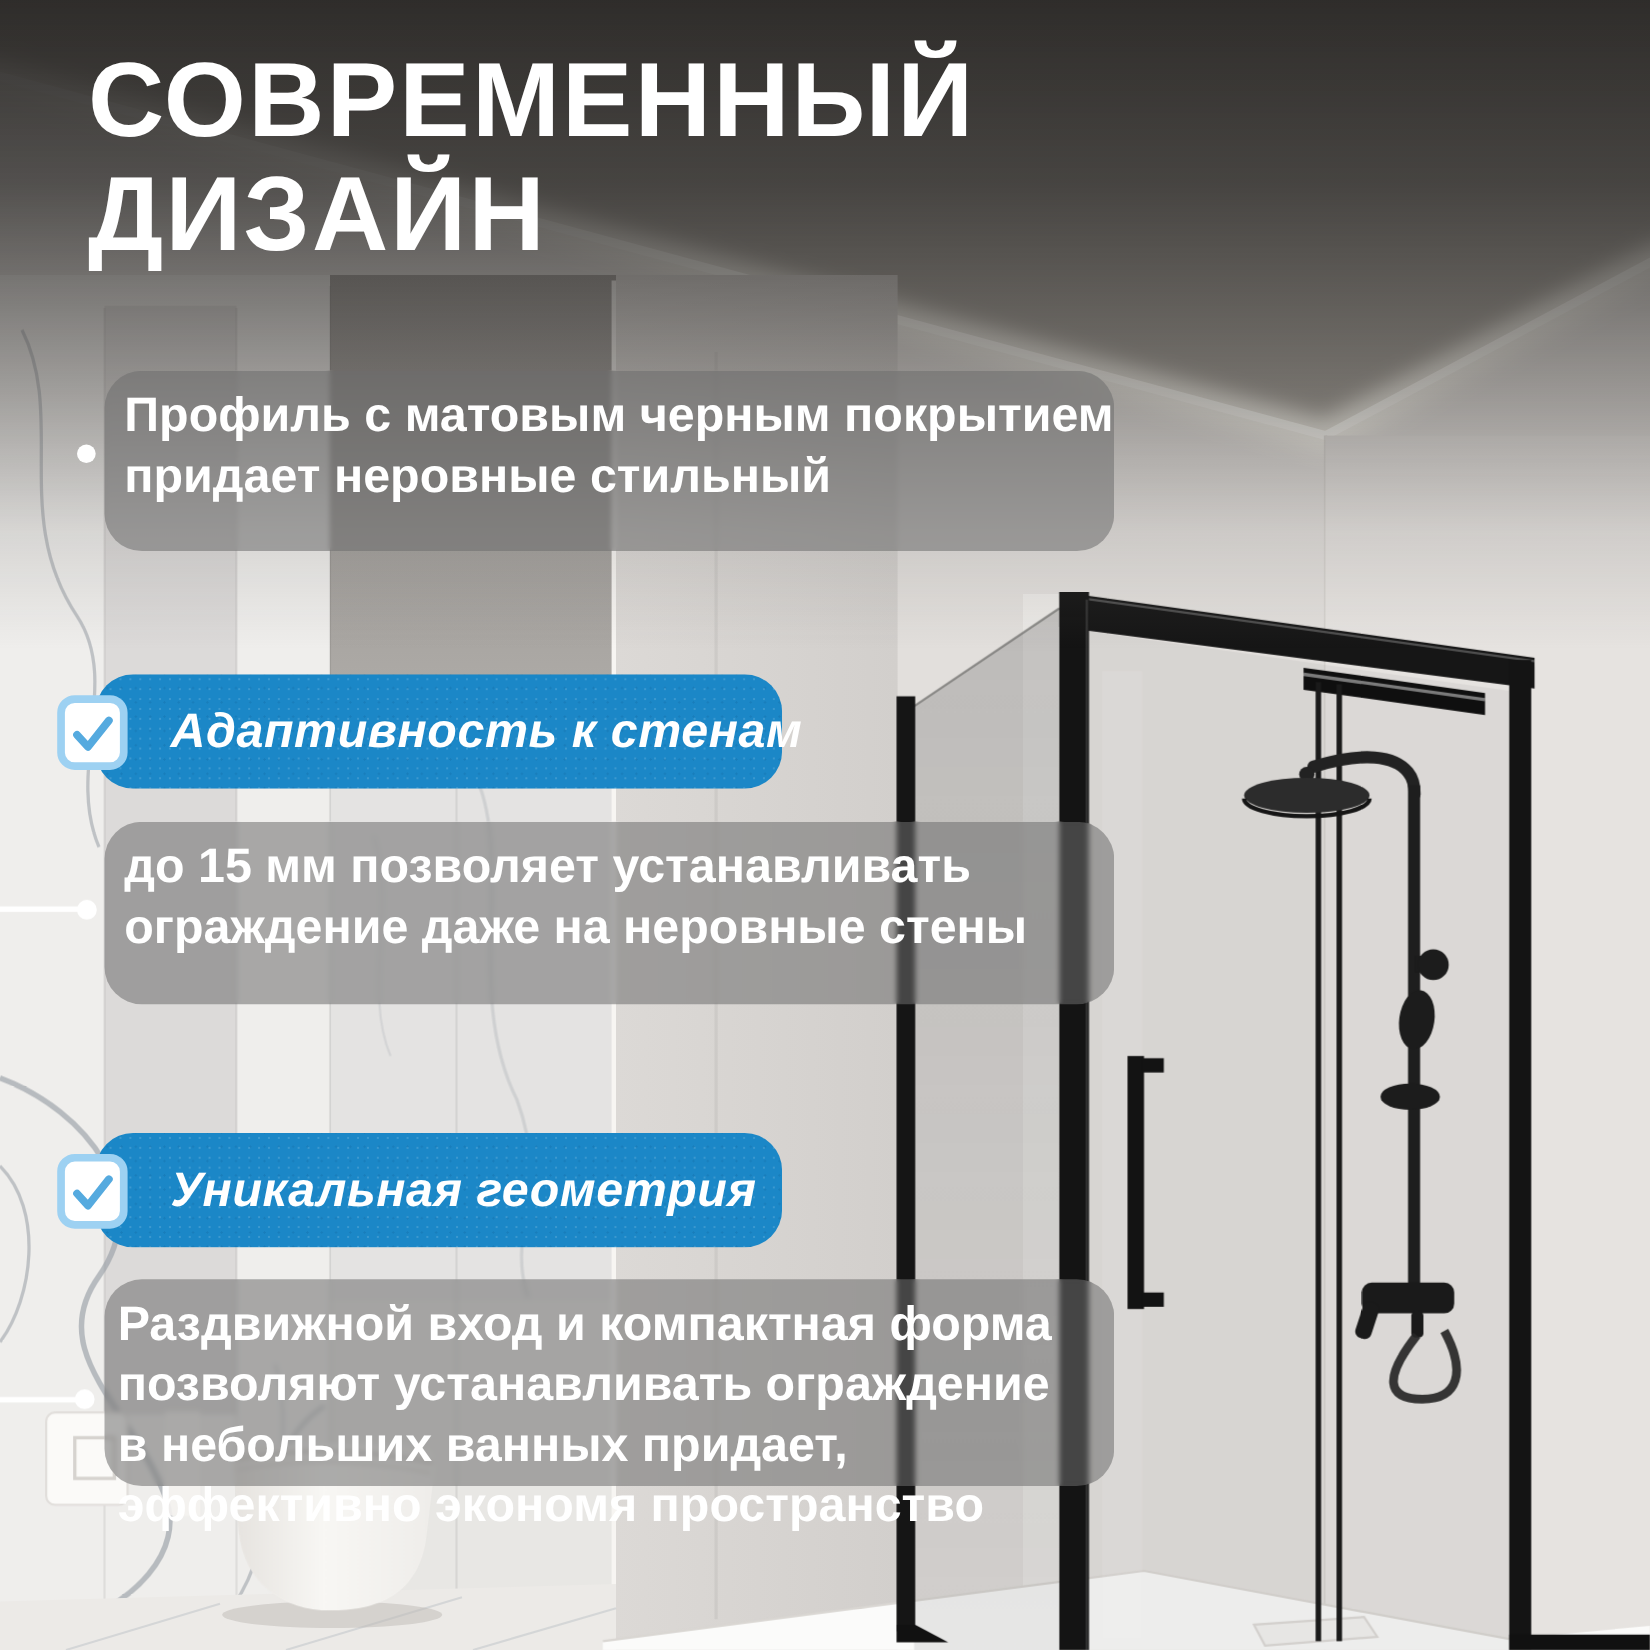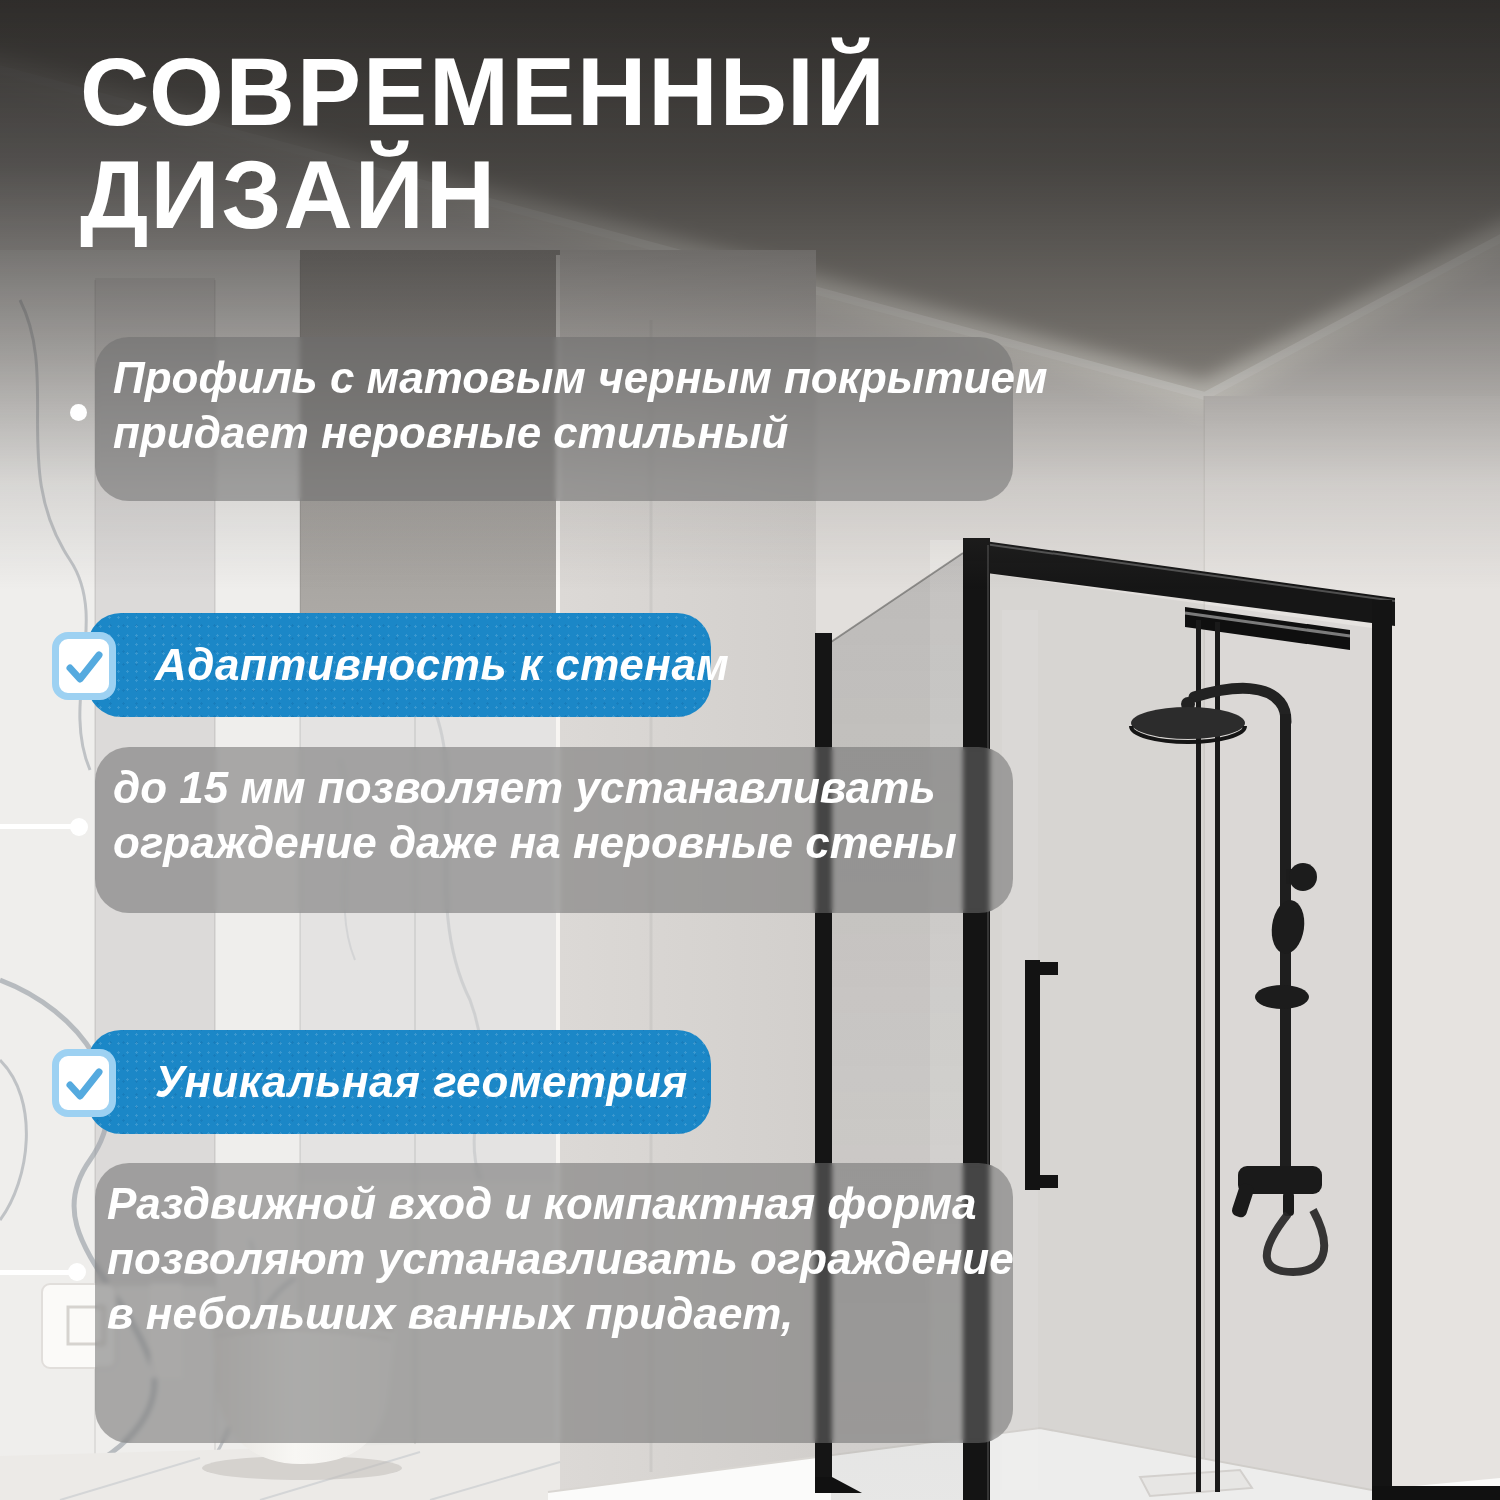--- a/index.html
+++ b/index.html
@@ -21,26 +21,26 @@
   .title{
     position:absolute;left:80px;top:40px;z-index:3;margin:0;
     color:#ffffff;font-weight:700;font-size:96px;line-height:103px;letter-spacing:2px;
   }
   .title span{display:block;}
   .panel{
     position:absolute;left:95px;width:918px;z-index:3;box-sizing:border-box;
     background:rgba(109,109,109,0.55);
     border-radius:34px;padding:13px 20px 13px 18px;
     color:#ffffff;font-weight:700;font-size:44px;line-height:55px;
-    -webkit-backdrop-filter:blur(2.5px);backdrop-filter:blur(2.5px);font-style:italic;
+    -webkit-backdrop-filter:blur(2.5px);backdrop-filter:blur(2.5px);
   }
   .panel span{display:block;white-space:nowrap;}
   .panel.p1{top:337px;height:164px;}
   .panel.p2{top:747px;height:166px;}
-  .panel.p3{top:1163px;height:280px;padding-left:12px;}
+  .panel.p3{top:1163px;height:188px;padding-left:12px;}
   .badge{
     position:absolute;left:87px;width:624px;height:104px;z-index:3;box-sizing:border-box;
     background-color:#1b87c7;
     background-image:
       radial-gradient(rgba(255,255,255,0.14) 1.2px, transparent 1.3px),
       radial-gradient(rgba(0,40,80,0.10) 1px, transparent 1.2px);
     background-size:9px 9px,13px 13px;
     background-position:0 0,4px 6px;
     border-radius:34px;
     display:flex;align-items:center;
@@ -245,15 +245,16 @@
       <polyline points="8,25 18,36 37,12" fill="none" stroke="#55aadf" stroke-width="7" stroke-linecap="round" stroke-linejoin="round"></polyline>
     </svg>
   </div>
 
   <div class="pointer-line l3"></div>
   <div class="dot d3"></div>
   <div class="panel p3">
     <span>Раздвижной вход и компактная форма</span>
     <span>позволяют устанавливать ограждение</span>
     <span>в небольших ванных придает,</span>
+    <span>эффективно экономя пространство</span>
   </div>
 
 </div>
 
 </body></html>

